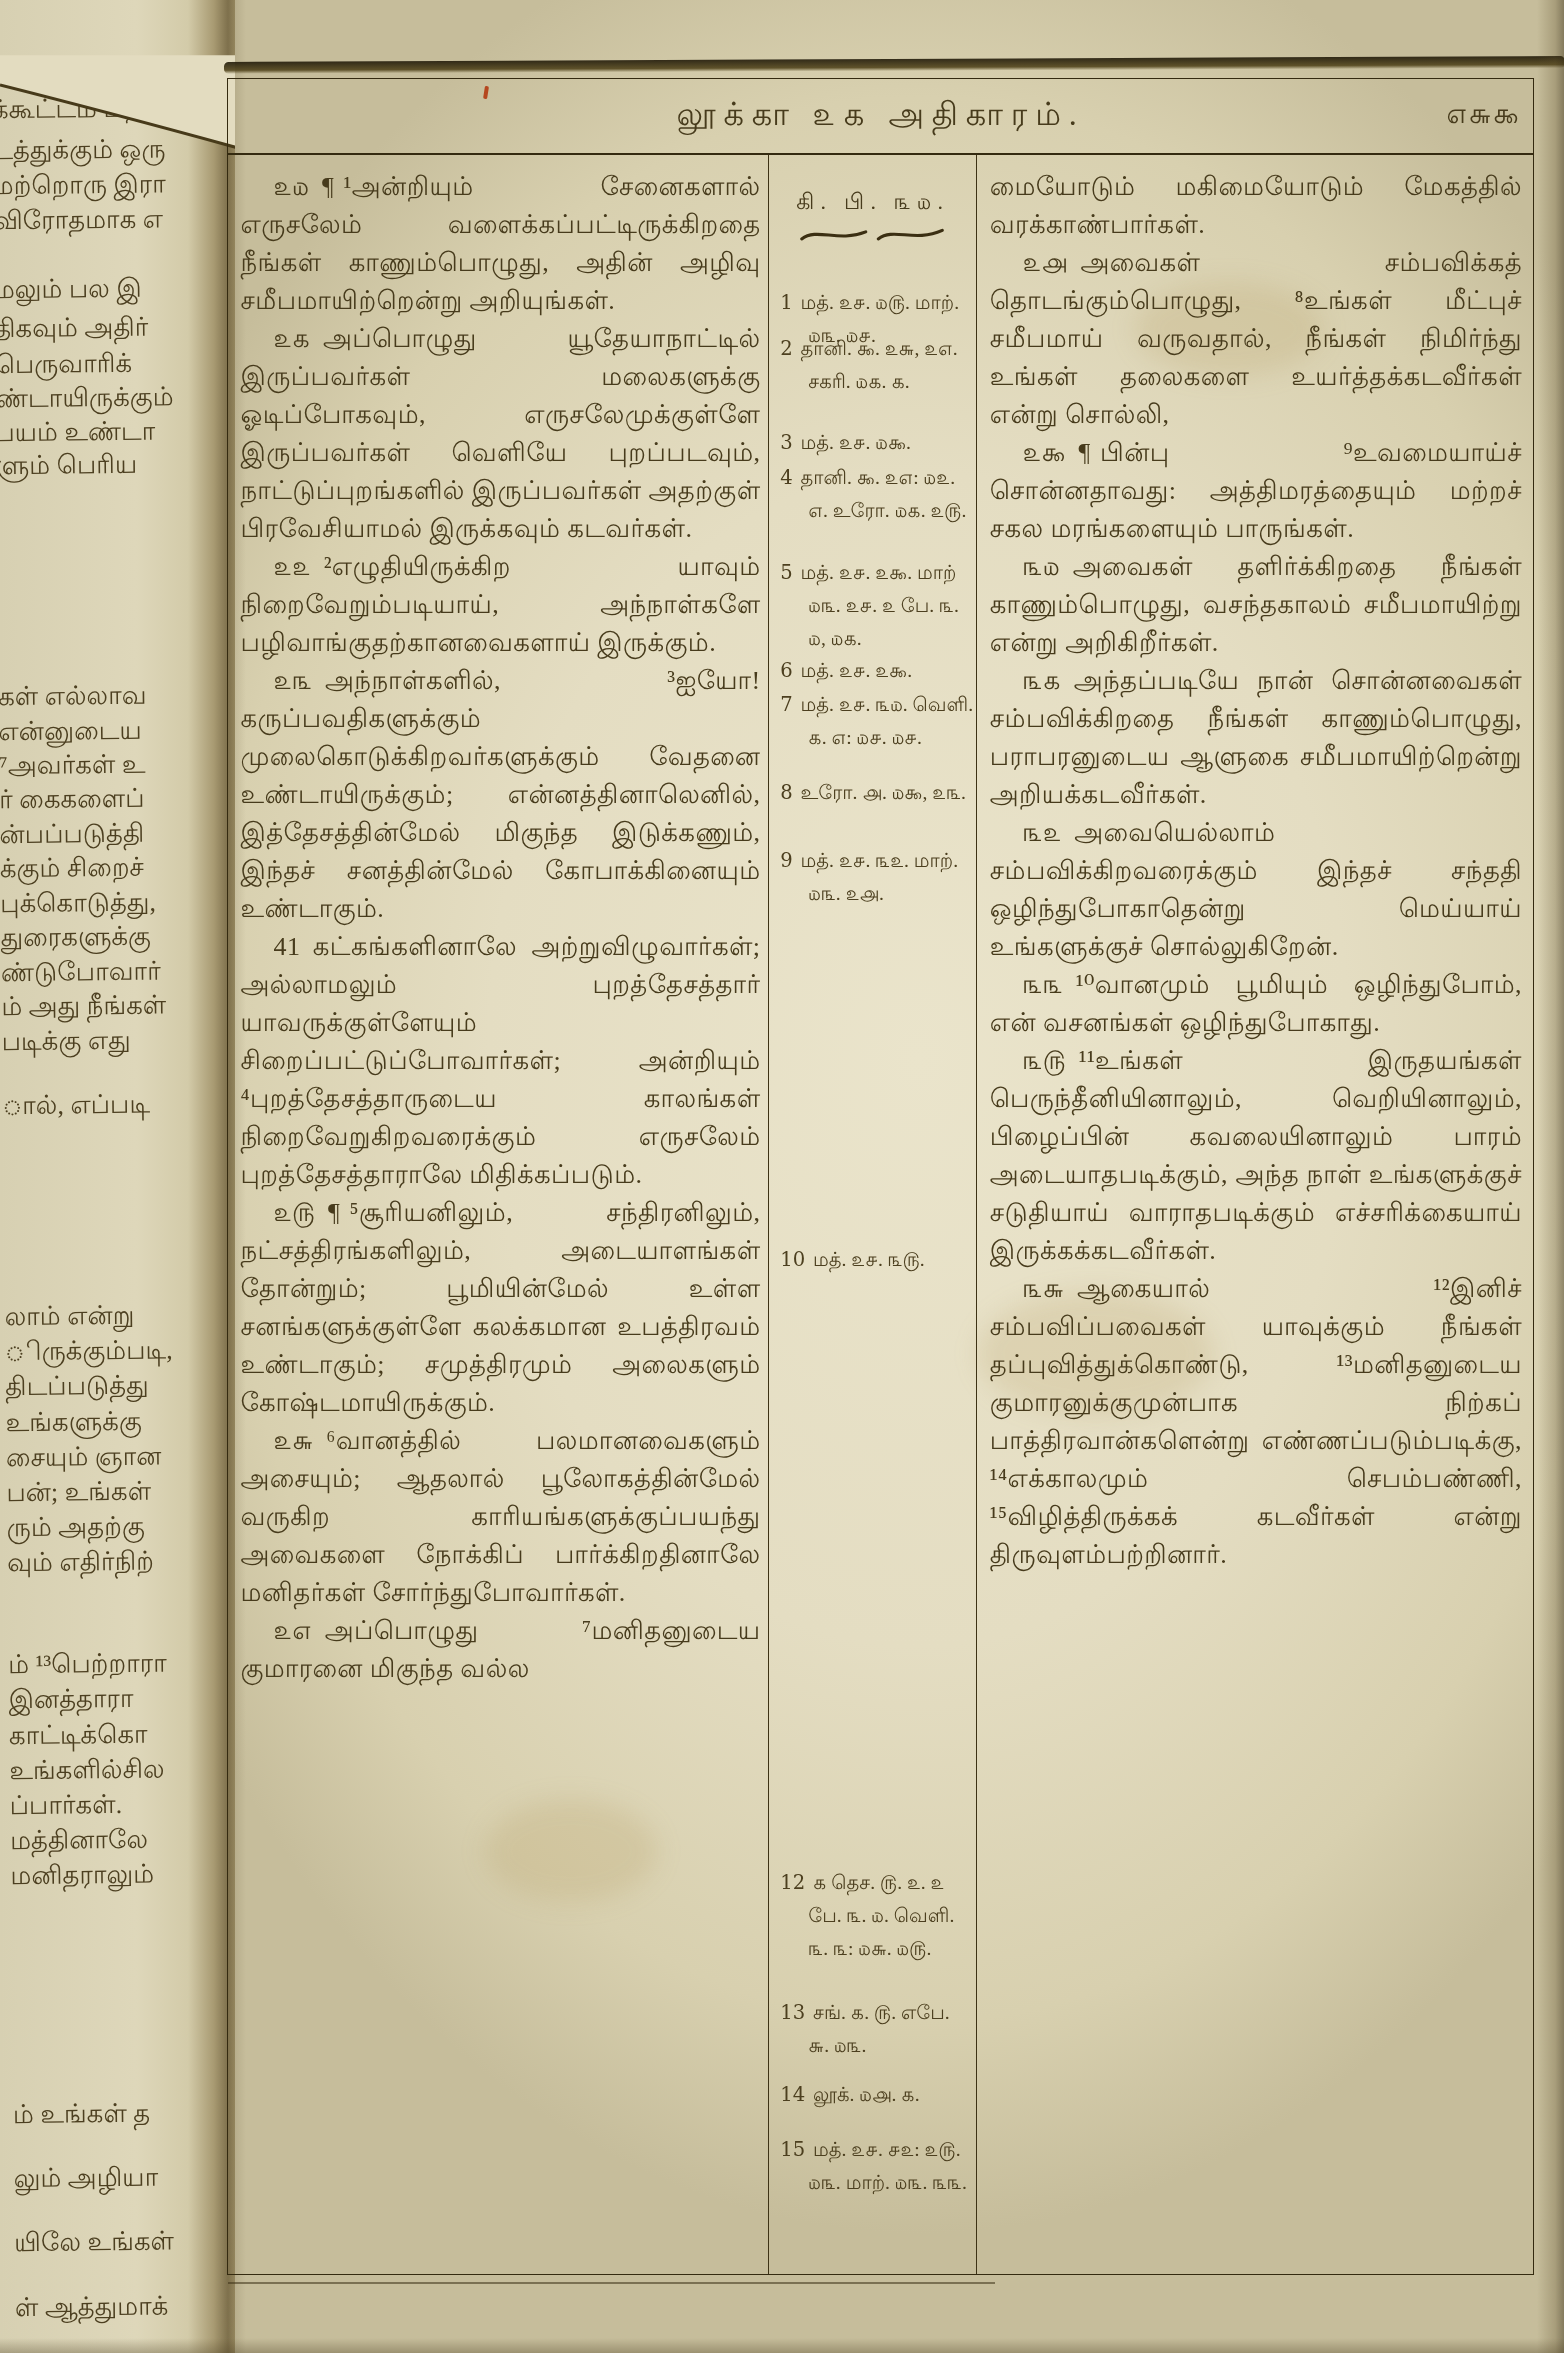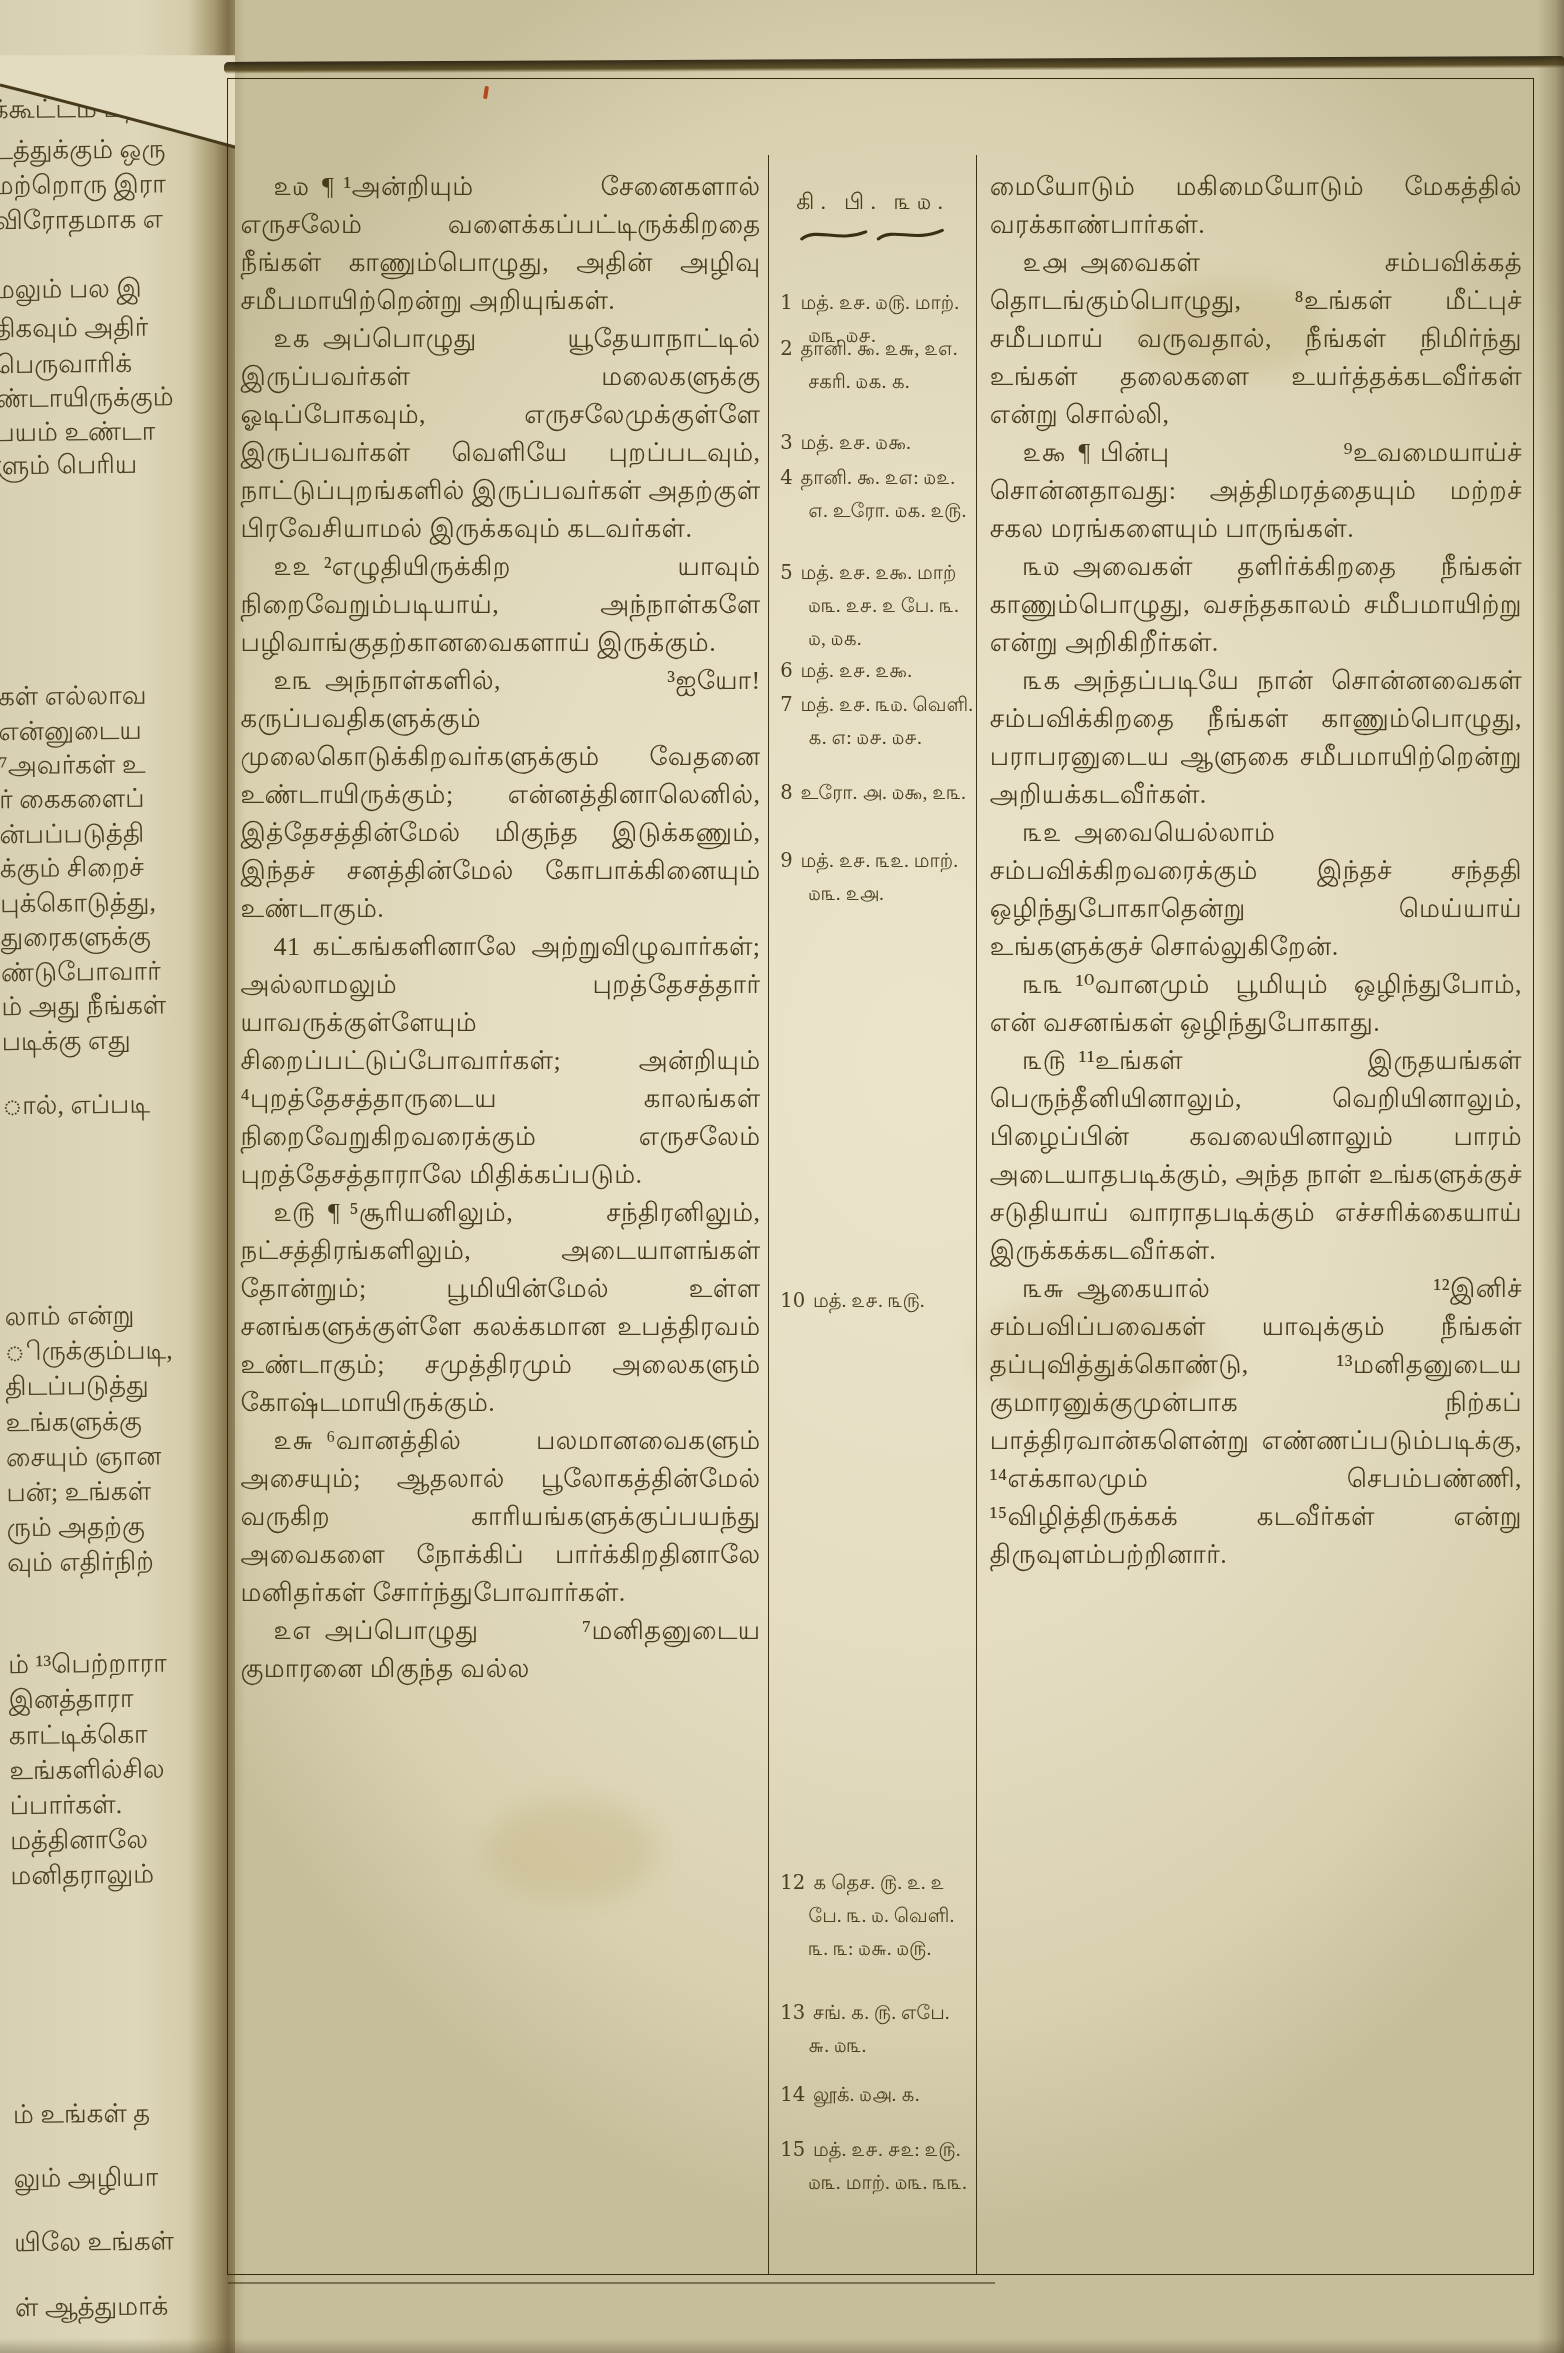--- a/index.html
+++ b/index.html
@@ -117,20 +117,24 @@
       <path d="M0,0 L560,0 L560,190 Q230,96 0,38 Z" fill="#e3dcc0"></path>
       <path d="M0,38 Q230,96 560,190" fill="none" stroke="#473a1a" stroke-width="4"></path>
     </svg>
   </div>
 
   <div class="topsmudge"></div>
   <div class="redmark"></div>
 
   <div class="frame">
 
+    <div class="pg-header">
+      <span class="pg-title">லூக்கா ௨௧ அதிகாரம்.</span>
+      <span class="pg-num">௭௬௯</span>
+    </div>
 
     <div class="cols">
 
       <div class="col-left">
         <p class="verse"><span class="vnum">௨௰</span><span class="pmark">¶</span><span>¹அன்றியும் சேனைகளால் எருசலேம் வளைக்கப்பட்டிருக்கிறதை நீங்கள் காணும்பொழுது, அதின் அழிவு சமீபமாயிற்றென்று அறியுங்கள்.</span></p>
         <p class="verse"><span class="vnum">௨௧</span><span>அப்பொழுது யூதேயாநாட்டில் இருப்பவர்கள் மலைகளுக்கு ஓடிப்போகவும், எருசலேமுக்குள்ளே இருப்பவர்கள் வெளியே புறப்படவும், நாட்டுப்புறங்களில் இருப்பவர்கள் அதற்குள் பிரவேசியாமல் இருக்கவும் கடவர்கள்.</span></p>
         <p class="verse"><span class="vnum">௨௨</span><span>²எழுதியிருக்கிற யாவும் நிறைவேறும்படியாய், அந்நாள்களே பழிவாங்குதற்கானவைகளாய் இருக்கும்.</span></p>
         <p class="verse"><span class="vnum">௨௩</span><span>அந்நாள்களில், ³ஐயோ! கருப்பவதிகளுக்கும் முலைகொடுக்கிறவர்களுக்கும் வேதனை உண்டாயிருக்கும்; என்னத்தினாலெனில், இத்தேசத்தின்மேல் மிகுந்த இடுக்கணும், இந்தச் சனத்தின்மேல் கோபாக்கினையும் உண்டாகும்.</span></p>
         <p class="verse"><span class="vnum">41</span><span>கட்கங்களினாலே அற்றுவிழுவார்கள்; அல்லாமலும் புறத்தேசத்தார் யாவருக்குள்ளேயும் சிறைப்பட்டுப்போவார்கள்; அன்றியும் ⁴புறத்தேசத்தாருடைய காலங்கள் நிறைவேறுகிறவரைக்கும் எருசலேம் புறத்தேசத்தாராலே மிதிக்கப்படும்.</span></p>
         <p class="verse"><span class="vnum">௨௫</span><span class="pmark">¶</span><span>⁵சூரியனிலும், சந்திரனிலும், நட்சத்திரங்களிலும், அடையாளங்கள் தோன்றும்; பூமியின்மேல் உள்ள சனங்களுக்குள்ளே கலக்கமான உபத்திரவம் உண்டாகும்; சமுத்திரமும் அலைகளும் கோஷ்டமாயிருக்கும்.</span></p>
@@ -146,21 +150,21 @@
         </svg>
         <div class="ref" style="top:131px"><span class="refnum">1</span><span>மத். ௨௪. ௰௫. மாற். ௰௩. ௰௪.</span></div>
         <div class="ref" style="top:177px"><span class="refnum">2</span><span>தானி. ௯. ௨௬, ௨௭. சகரி. ௰௧. ௧.</span></div>
         <div class="ref" style="top:271px"><span class="refnum">3</span><span>மத். ௨௪. ௰௯.</span></div>
         <div class="ref" style="top:306px"><span class="refnum">4</span><span>தானி. ௯. ௨௭: ௰௨. ௭. உரோ. ௰௧. ௨௫.</span></div>
         <div class="ref" style="top:401px"><span class="refnum">5</span><span>மத். ௨௪. ௨௯. மாற் ௰௩. ௨௪. ௨ பே. ௩. ௰, ௰௧.</span></div>
         <div class="ref" style="top:499px"><span class="refnum">6</span><span>மத். ௨௪. ௨௯.</span></div>
         <div class="ref" style="top:533px"><span class="refnum">7</span><span>மத். ௨௪. ௩௰. வெளி. ௧. ௭: ௰௪. ௰௪.</span></div>
         <div class="ref" style="top:621px"><span class="refnum">8</span><span>உரோ. ௮. ௰௯, ௨௩.</span></div>
         <div class="ref" style="top:689px"><span class="refnum">9</span><span>மத். ௨௪. ௩௨. மாற். ௰௩. ௨௮.</span></div>
-        <div class="ref" style="top:1129px"><span class="refnum">10</span><span>மத். ௨௪. ௩௫.</span></div>
+        <div class="ref" style="top:1088px"><span class="refnum">10</span><span>மத். ௨௪. ௩௫.</span></div>
         <div class="ref" style="top:1711px"><span class="refnum">12</span><span>௧ தெச. ௫. ௨. ௨ பே. ௩. ௰. வெளி. ௩. ௩: ௰௬. ௰௫.</span></div>
         <div class="ref" style="top:1841px"><span class="refnum">13</span><span>சங். ௧. ௫. எபே. ௬. ௰௩.</span></div>
         <div class="ref" style="top:1923px"><span class="refnum">14</span><span>லூக். ௰௮. ௧.</span></div>
         <div class="ref" style="top:1978px"><span class="refnum">15</span><span>மத். ௨௪. ௪௨: ௨௫. ௰௩. மாற். ௰௩. ௩௩.</span></div>
       </div>
 
       <div class="col-right">
         <p class="verse cont"><span>மையோடும் மகிமையோடும் மேகத்தில் வரக்காண்பார்கள்.</span></p>
         <p class="verse"><span class="vnum">௨௮</span><span>அவைகள் சம்பவிக்கத் தொடங்கும்பொழுது, ⁸உங்கள் மீட்புச் சமீபமாய் வருவதால், நீங்கள் நிமிர்ந்து உங்கள் தலைகளை உயர்த்தக்கடவீர்கள் என்று சொல்லி,</span></p>
         <p class="verse"><span class="vnum">௨௯</span><span class="pmark">¶</span><span>பின்பு ⁹உவமையாய்ச் சொன்னதாவது: அத்திமரத்தையும் மற்றச் சகல மரங்களையும் பாருங்கள்.</span></p>

